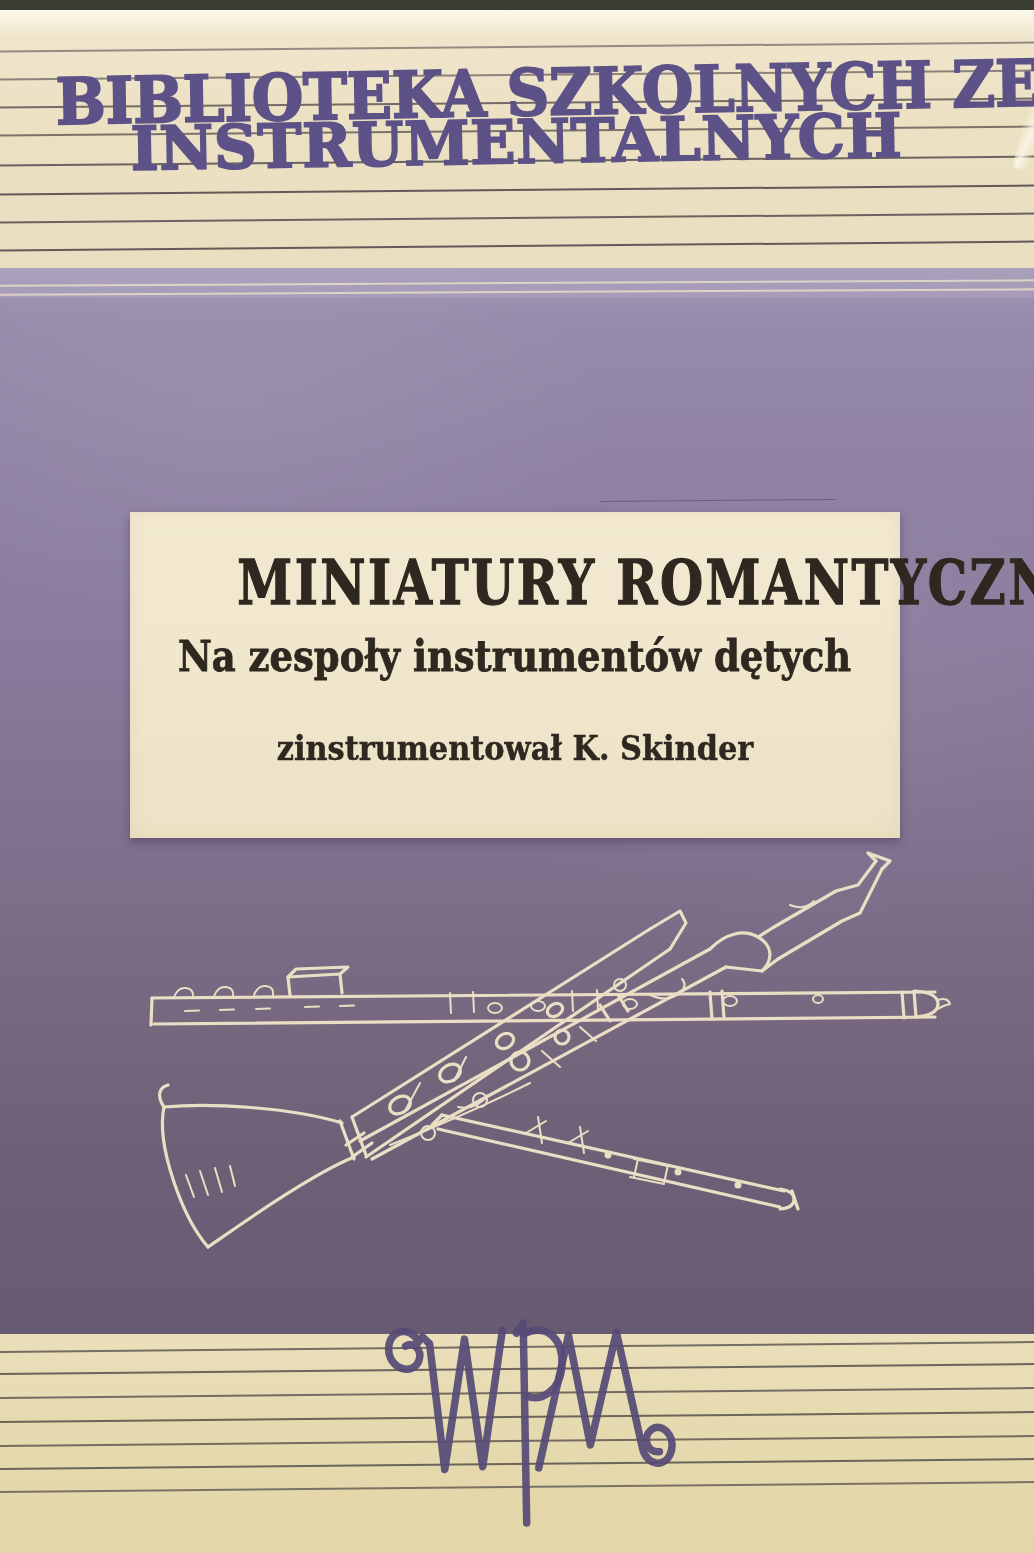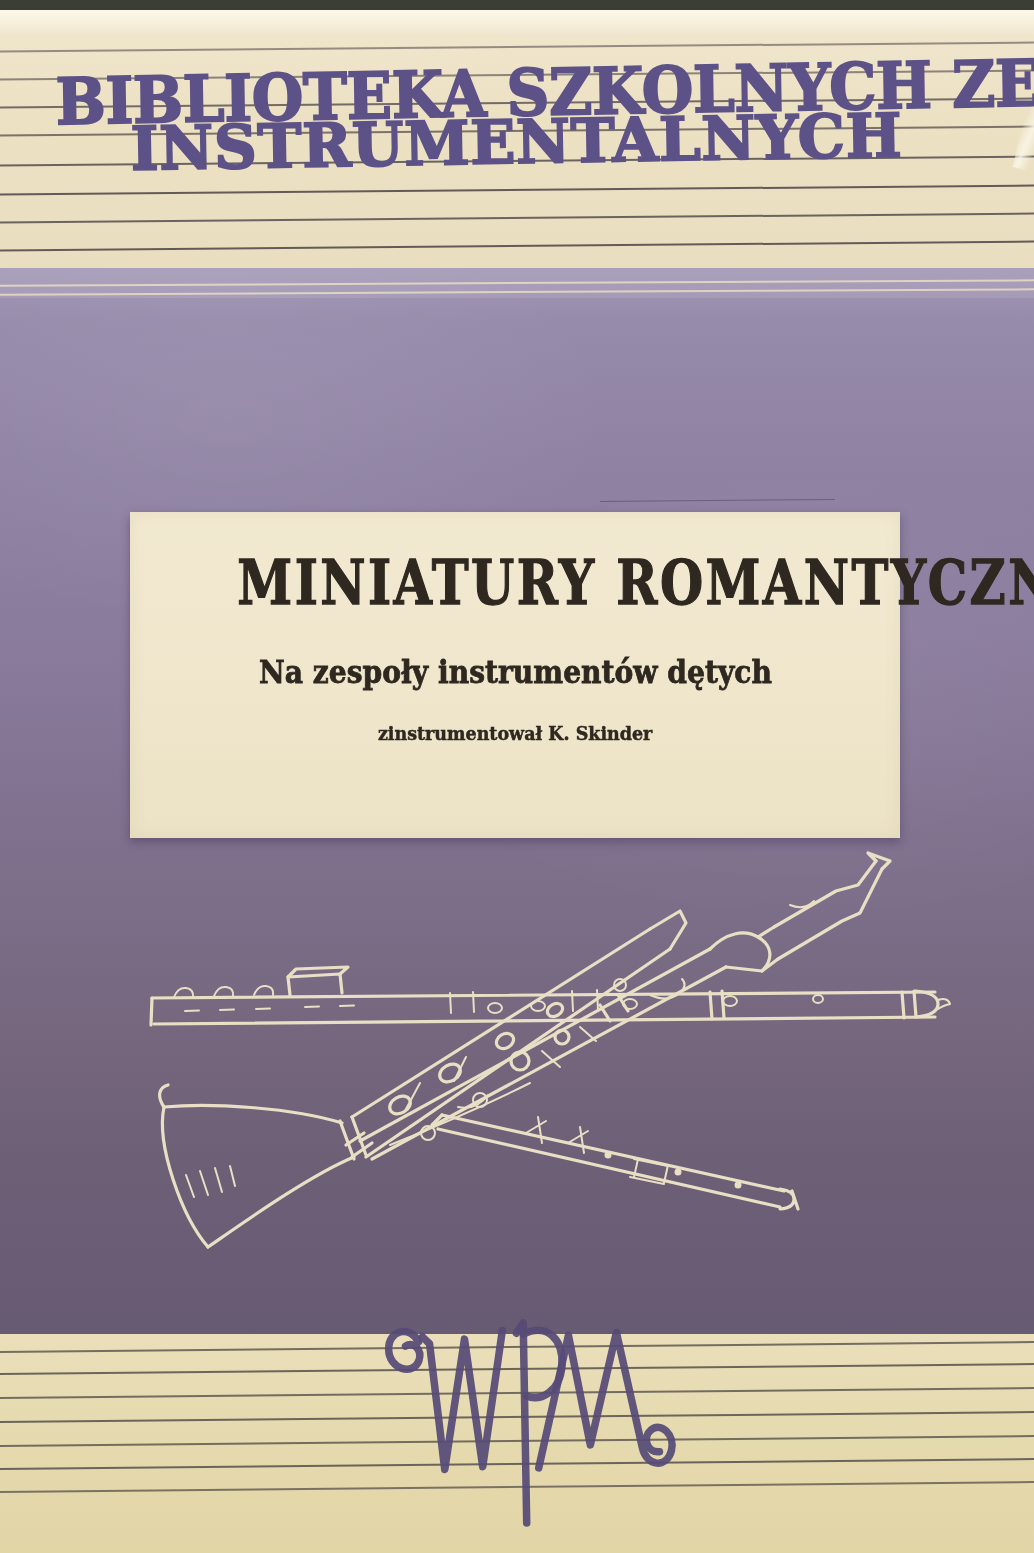--- a/index.html
+++ b/index.html
@@ -57,23 +57,23 @@
 
   
   .title-card{position:absolute;left:130px;top:244px;width:770px;height:326px;
     background:linear-gradient(180deg,#f2e9d1 0%,var(--card-cream,#efe6cc) 55%,#ece2c5 100%);
     box-shadow:0 4px 9px rgba(45,30,65,.35), inset 0 0 18px rgba(120,100,60,.08);}
   .title-card .tline{position:absolute;left:0;width:100%;text-align:center;white-space:nowrap;
     color:var(--title-ink,#2e2820);font-weight:bold;line-height:1;}
   .title-card .tx{display:inline-block;transform-origin:center;}
   .card-title{top:40px;font-size:62px;letter-spacing:3px;}
   .card-title .tx{transform:scaleX(.80);-webkit-text-stroke:1.3px var(--title-ink,#2e2820);}
-  .card-subtitle{top:144px;font-size:32px;}
+  .card-subtitle{top:124px;font-size:42px;}
   .card-subtitle .tx{transform:scaleX(.88);-webkit-text-stroke:.8px var(--title-ink,#2e2820);}
-  .card-credit{top:212px;font-size:19px;}
+  .card-credit{top:220px;font-size:33px;}
   .card-credit .tx{transform:scaleX(.92);-webkit-text-stroke:.5px var(--title-ink,#2e2820);}
 
   
   .instruments{position:absolute;left:90px;top:577px;}
   .instruments path,.instruments circle,.instruments ellipse,.instruments line{
     stroke:var(--illustration-line,#e9dfc4);fill:none;stroke-width:3.2;
     stroke-linecap:round;stroke-linejoin:round;}
   .instruments .thin{stroke-width:2;}
   .instruments .dotfill{fill:var(--illustration-line,#e9dfc4);stroke:none;}
 

